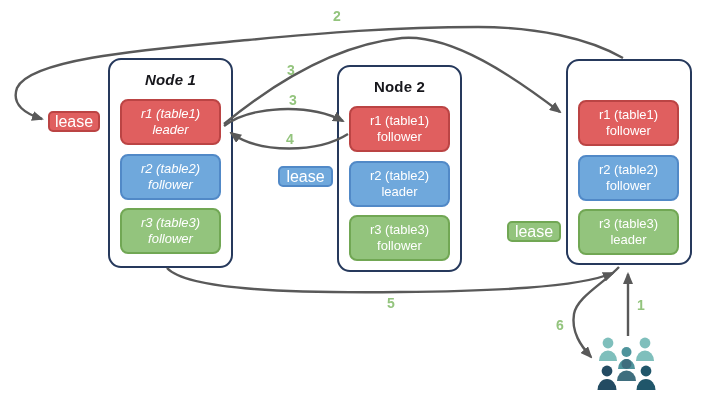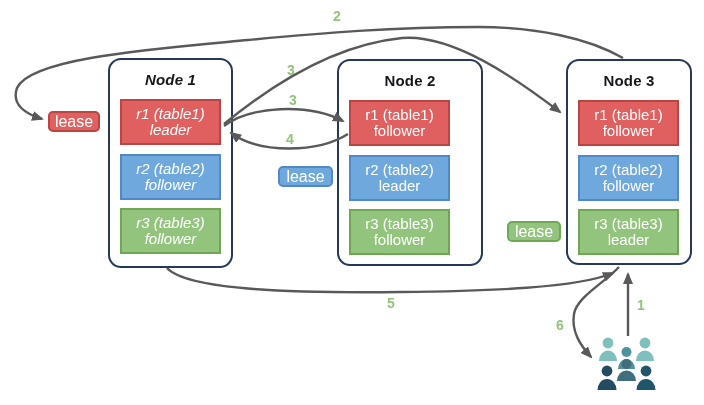--- a/index.html
+++ b/index.html
@@ -11,22 +11,22 @@
   .node{
     position:absolute;box-sizing:border-box;background:#ffffff;
     border:2px solid #26395c;border-radius:13px;z-index:1;
   }
   .node-title{
     position:absolute;left:0;right:0;top:11px;text-align:center;
     font-size:15px;font-weight:bold;color:#17171c;letter-spacing:.2px;
   }
   .replica{
     position:absolute;left:10px;width:101px;height:46px;box-sizing:border-box;
-    border-radius:0;display:flex;flex-direction:column;align-items:center;justify-content:center;
-    color:#ffffff;font-size:15px;line-height:16px;text-align:center;border:2px solid transparent;
+    border-radius:8px;display:flex;flex-direction:column;align-items:center;justify-content:center;
+    color:#ffffff;font-size:13px;line-height:16px;text-align:center;border:2px solid transparent;
   }
   .replica.red{background:#e05f5f;border-color:#bb4444;}
   .replica.blue{background:#6fa8dc;border-color:#5189c7;}
   .replica.green{background:#93c47d;border-color:#71a754;}
   .r1{top:39px;} .r2{top:94px;} .r3{top:148px;text-align:right;}
   
   .lease{
     position:absolute;box-sizing:border-box;height:21px;border-radius:5px;z-index:3;
     display:flex;align-items:center;justify-content:center;
     color:#ffffff;font-size:16px;border:2px solid transparent;
@@ -56,38 +56,37 @@
     <div class="replica blue r2">
       <span>r2 (table2)</span>
       <span>follower</span>
     </div>
     <div class="replica green r3">
       <span>r3 (table3)</span>
       <span>follower</span>
     </div>
   </div>
 
-  <div class="node" style="left:337px;top:59px;width:146px;height:207px;">
+  <div class="node" style="left:337px;top:65px;width:125px;height:207px;">
     <div class="node-title">Node 2</div>
     <div class="replica red r1">
       <span>r1 (table1)</span>
       <span>follower</span>
     </div>
     <div class="replica blue r2">
       <span>r2 (table2)</span>
       <span>leader</span>
     </div>
     <div class="replica green r3">
       <span>r3 (table3)</span>
       <span>follower</span>
     </div>
   </div>
 
   <div class="node" style="left:566px;top:59px;width:126px;height:206px;">
-    <div class="node-title">Node 3</div>
     <div class="replica red r1">
       <span>r1 (table1)</span>
       <span>follower</span>
     </div>
     <div class="replica blue r2">
       <span>r2 (table2)</span>
       <span>follower</span>
     </div>
     <div class="replica green r3">
       <span>r3 (table3)</span>

